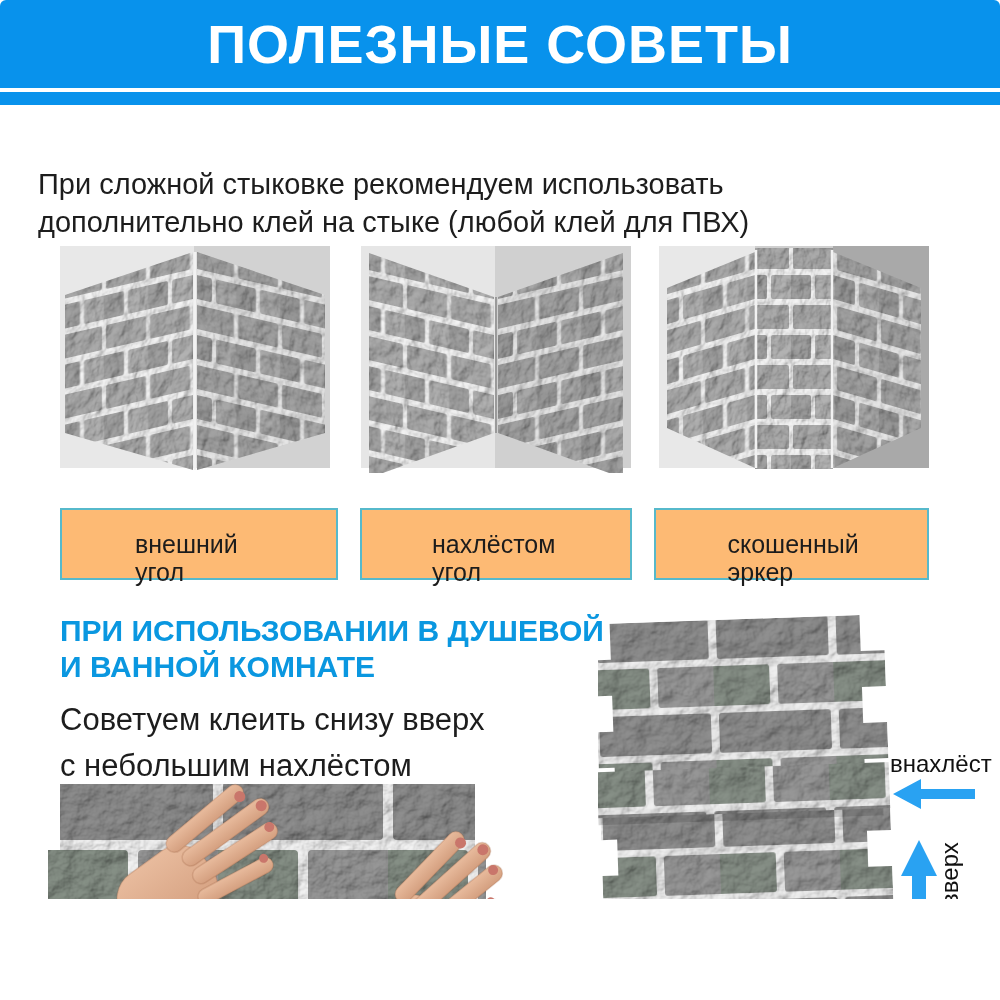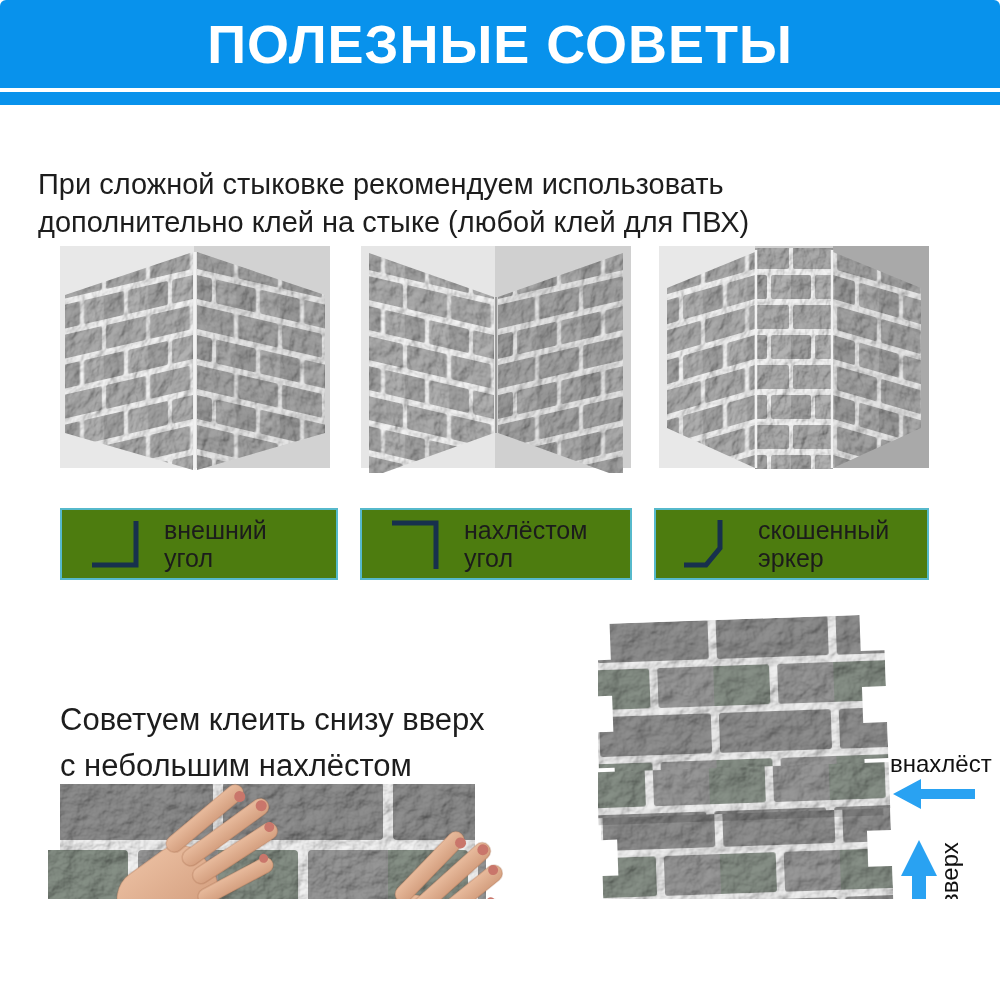--- a/index.html
+++ b/index.html
@@ -17,22 +17,22 @@
   
   .h-blue{color:#0a97e0;font-weight:bold;}
   .corner-heading{left:38px;top:126px;width:940px;font-size:30px;letter-spacing:-0.3px;white-space:nowrap;}
   .corner-body{left:38px;top:165px;width:760px;font-size:29px;line-height:38px;}
   .bath-heading{left:60px;top:613px;width:600px;font-size:30px;line-height:36px;}
   .bath-body{left:60px;top:697px;width:520px;font-size:31px;line-height:46px;}
   .line{display:block;}
   
   .demo{top:242px;width:270px;height:231px;}
   
-  .type-box{top:508px;height:72px;background:#4d7c0f;border:2px solid #56b9cb;
-    box-sizing:border-box;display:flex;align-items:center;padding-left:22px;gap:20px;}
+  .type-box{top:508px;height:72px;background:#fdba74;border:2px solid #56b9cb;
+    box-sizing:border-box;display:flex;align-items:center;padding-left:22px;gap:20px;flex-direction:column;}
   .type-label{font-size:25px;line-height:28px;color:#1c1c1c;max-width:150px;}
   
   .overlap-label{left:890px;top:750px;font-size:24px;color:#111;}
   .dir-label{left:936px;top:842px;height:132px;font-size:24px;color:#111;
     writing-mode:vertical-rl;transform:rotate(180deg);text-align:center;}
 </style>
 </head>
 <body>
 
 <div class="canvas">
@@ -162,20 +162,24 @@
     </svg>
     <span class="type-label">нахлёстом угол</span>
   </div>
   <div class="abs type-box" style="left:654px;width:275px">
     <svg width="60" height="58" viewBox="0 0 60 58">
       <polyline points="6,50 28,50 42,33 42,5" fill="none" stroke="#17304d" stroke-width="5"></polyline>
     </svg>
     <span class="type-label">скошенный эркер</span>
   </div>
 
+  <div class="abs bath-heading h-blue">
+    <span class="line">ПРИ ИСПОЛЬЗОВАНИИ В ДУШЕВОЙ</span>
+    <span class="line">И ВАННОЙ КОМНАТЕ</span>
+  </div>
   <div class="abs bath-body">
     <span class="line">Советуем клеить снизу вверх</span>
     <span class="line">с небольшим нахлёстом</span>
   </div>
 
   <svg class="abs" style="left:598px;top:615px" width="300" height="385" viewBox="0 0 300 385">
     <clipPath id="jagR">
       <rect x="18" y="4" width="250" height="36"></rect>
       <rect x="2" y="40" width="290" height="36"></rect>
       <rect x="18" y="76" width="250" height="36"></rect>

